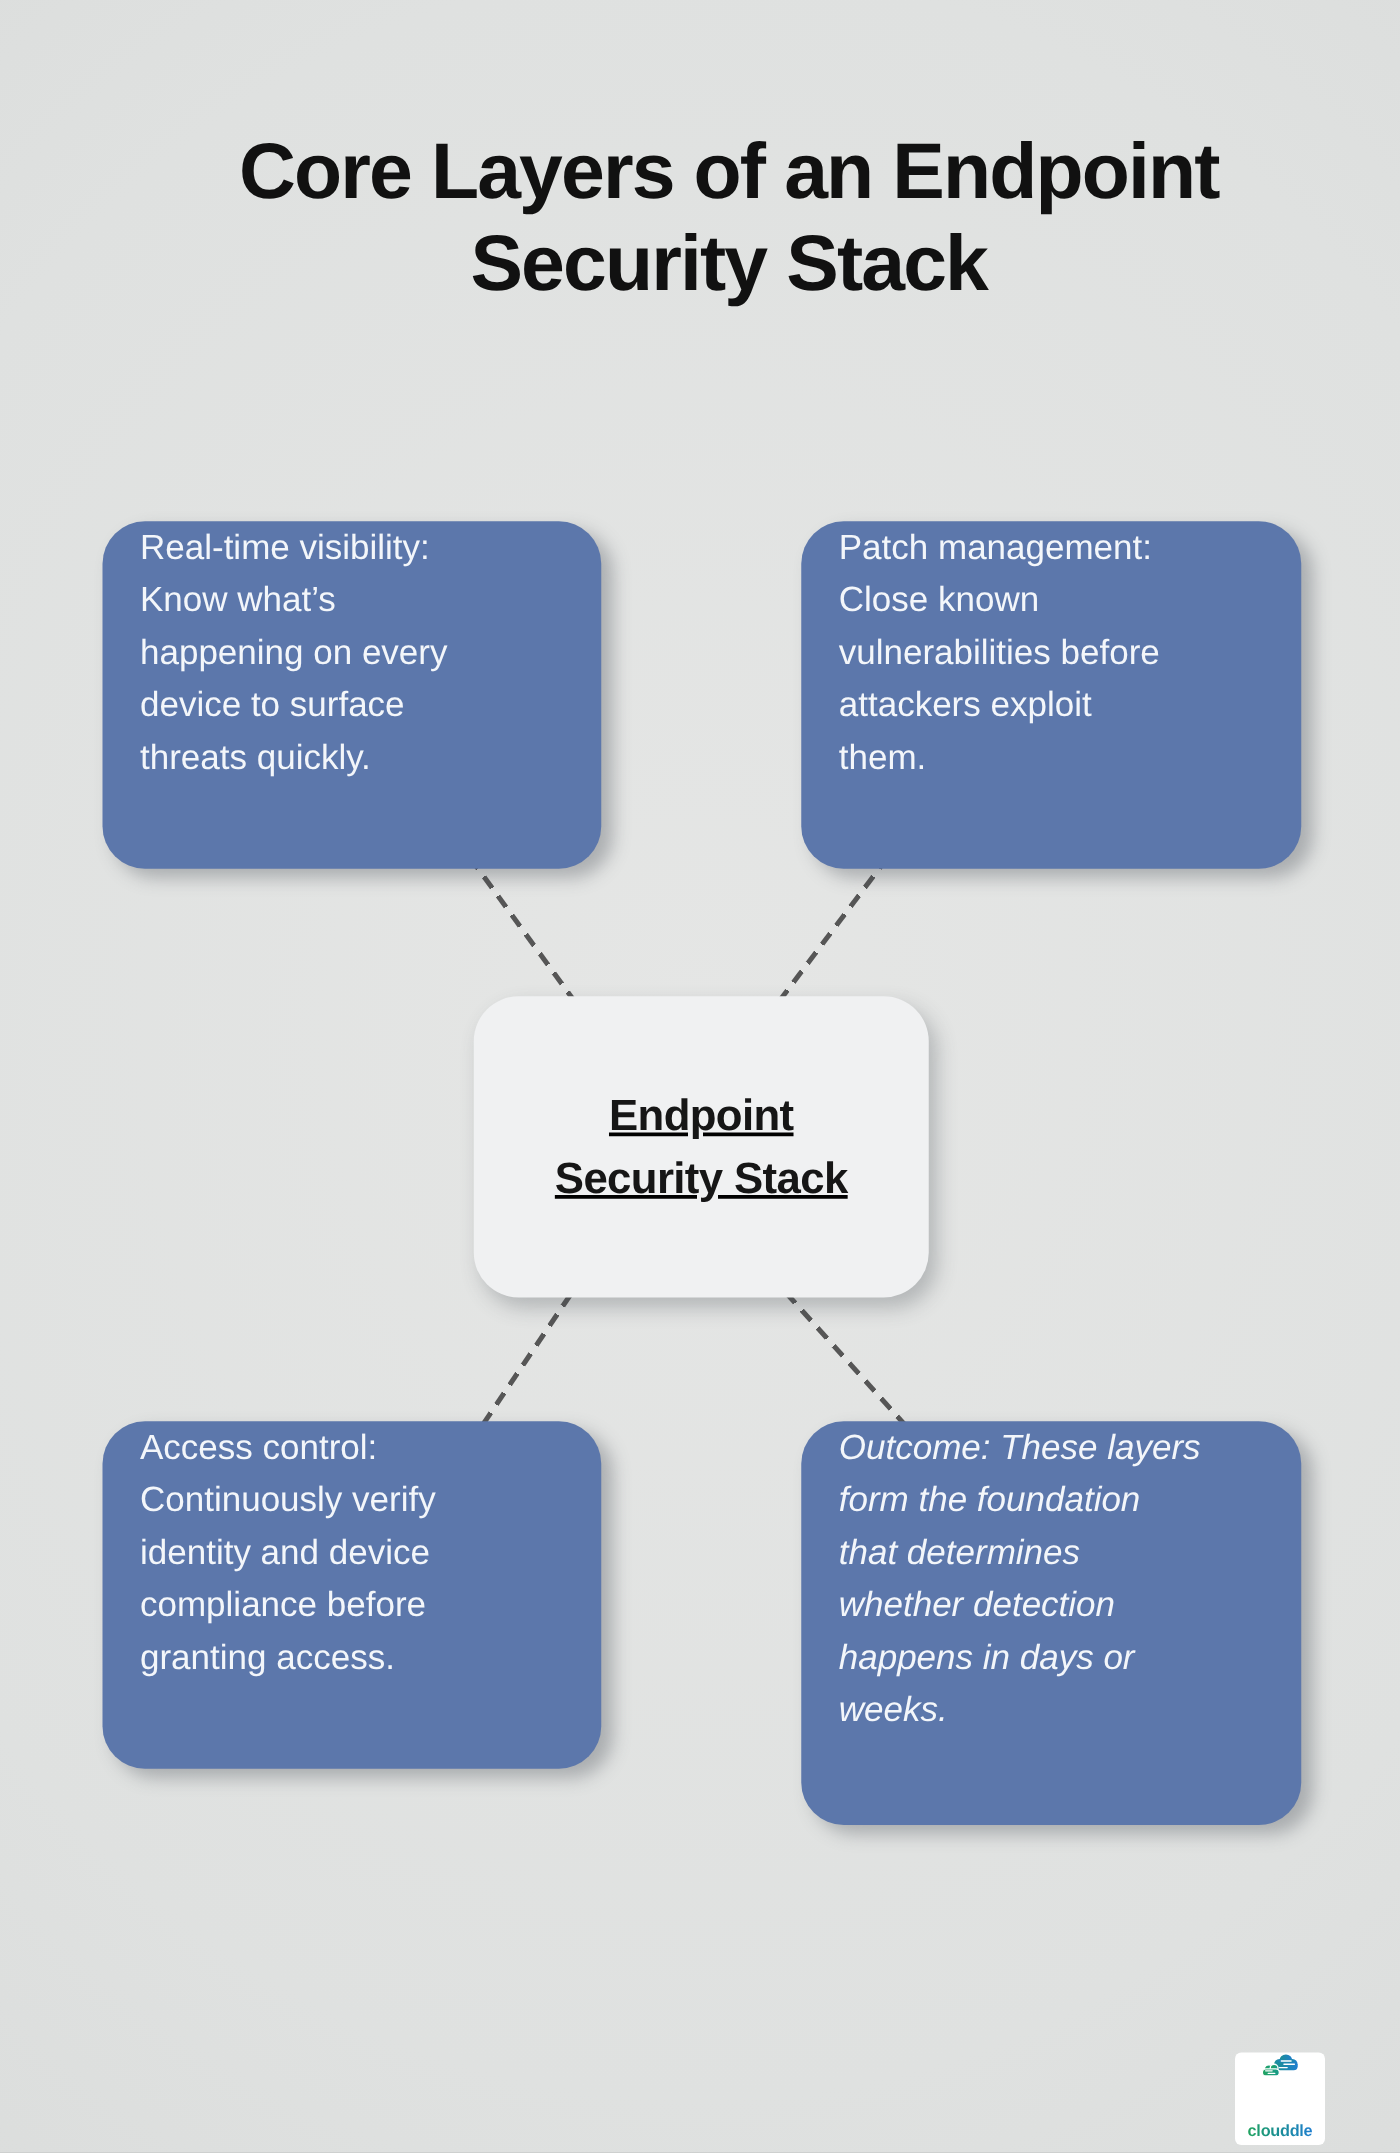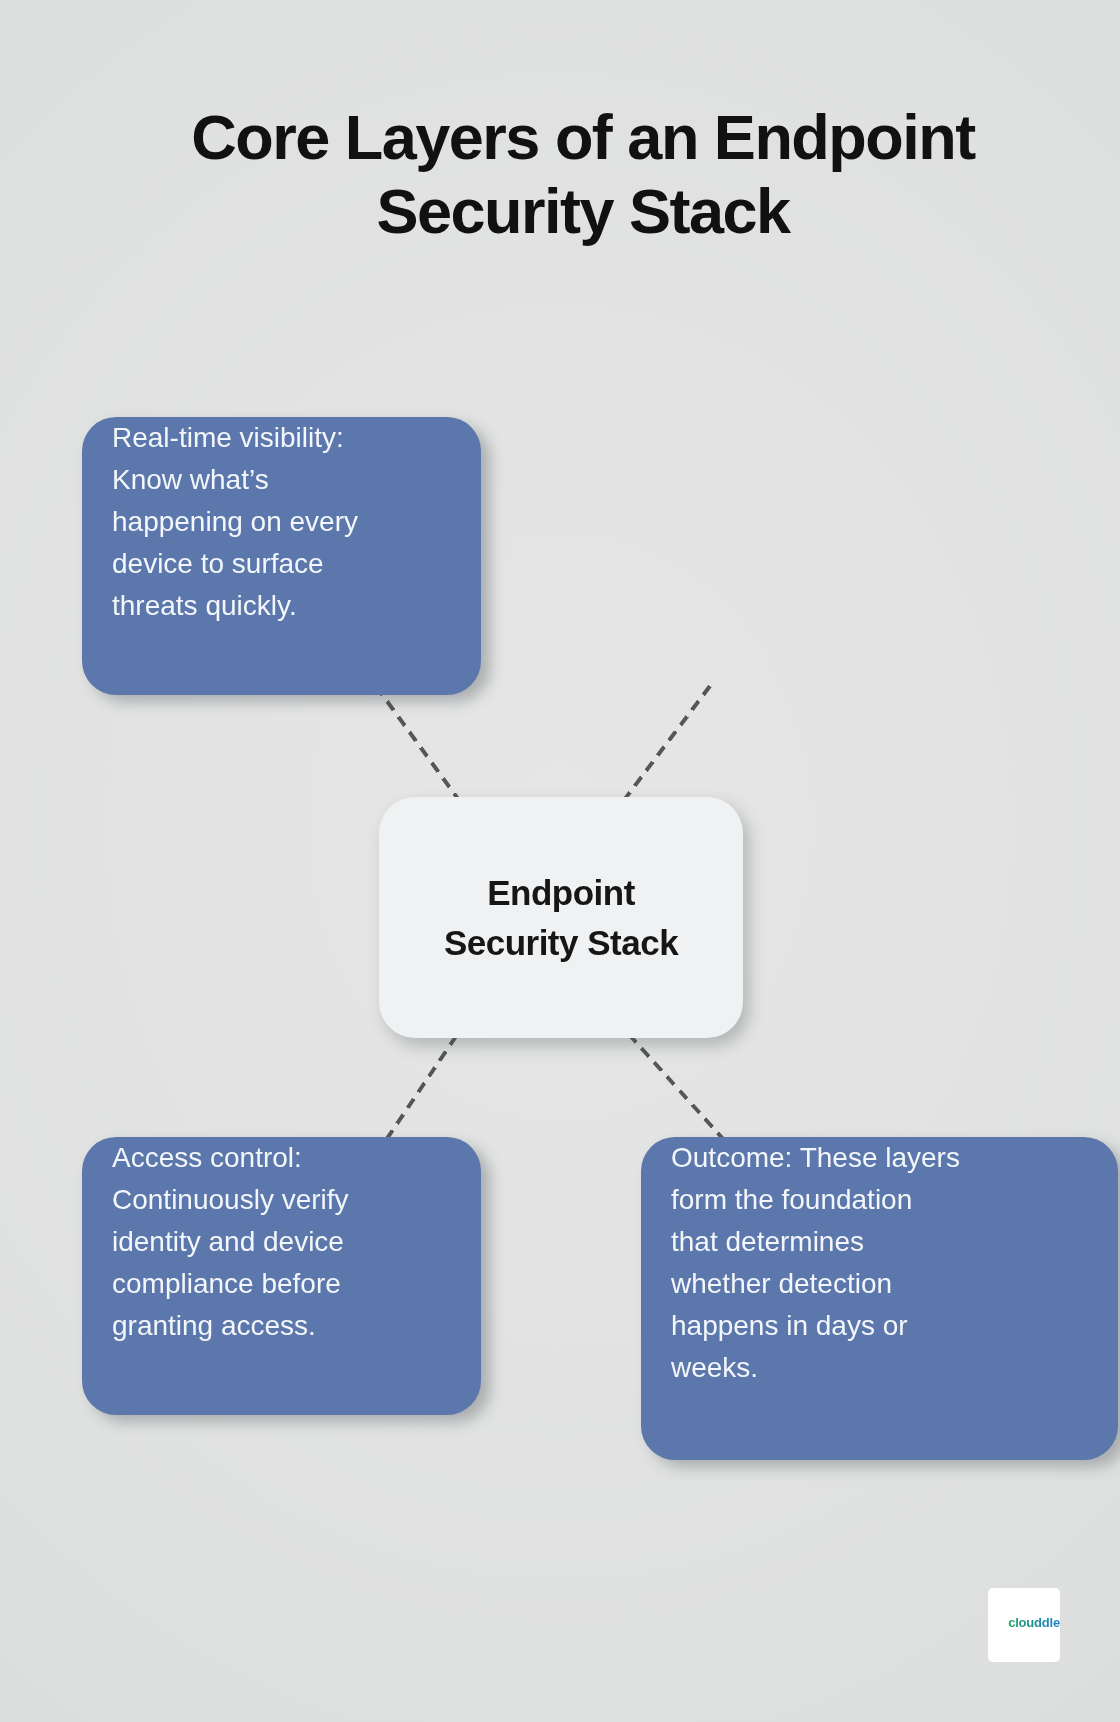--- a/index.html
+++ b/index.html
@@ -27,45 +27,46 @@
   }
   .info-box .box-text{
     padding:0 26px 0 30px;
     color:#f3f6fa;
     font-size:28px;line-height:42px;
     white-space:pre-line;
   }
   .box-tl{left:82px;top:417px;width:399px;height:278px;}
   .box-tr{left:641px;top:417px;width:400px;height:278px;}
   .box-bl{left:82px;top:1137px;width:399px;height:278px;}
-  .box-br{left:641px;top:1137px;width:477px;height:323px;}
+  .box-br{left:641px;top:1137px;width:400px;height:323px;font-style:italic;}
   .center-node{
     position:absolute;left:379px;top:797px;width:364px;height:241px;
     background:#f0f1f2;border-radius:36px;
     box-shadow:6px 8px 16px rgba(70,75,82,0.30);
     display:flex;align-items:center;justify-content:center;text-align:center;
     z-index:2;
+    text-decoration:underline;
   }
   .center-node .node-label{
     font-size:35px;font-weight:bold;line-height:50px;color:#161616;
     white-space:pre-line;letter-spacing:-0.5px;
   }
   .connector{
     position:absolute;height:4px;z-index:1;
     background:repeating-linear-gradient(90deg,#565656 0 11px,transparent 11px 19px);
     transform-origin:0 50%;
   }
   .conn-1{left:376px;top:684px;width:160px;transform:rotate(54deg);}
   .conn-2{left:710px;top:684px;width:161px;transform:rotate(127deg);}
   .conn-3{left:467px;top:1018px;width:166px;transform:rotate(124deg);}
   .conn-4{left:616px;top:1018px;width:184px;transform:rotate(48deg);}
   .logo-card{
-    position:absolute;left:988px;top:1588px;width:72px;height:74px;
+    position:absolute;left:988px;top:1642px;width:72px;height:74px;
     background:#ffffff;border-radius:5px;
-    display:flex;flex-direction:row;align-items:center;justify-content:flex-end;
+    display:flex;flex-direction:column;align-items:center;justify-content:flex-end;
     padding-bottom:5px;box-sizing:border-box;
     z-index:3;
     gap:32px;
   }
   .logo-card svg{display:block;margin-bottom:1px;}
   .logo-word{
     font-size:13px;font-weight:bold;letter-spacing:-0.2px;
     background:linear-gradient(90deg,#21a45f 0%,#1b8f92 45%,#1f7fd0 100%);
     -webkit-background-clip:text;background-clip:text;
     -webkit-text-fill-color:transparent;color:#1b8f92;
@@ -86,20 +87,27 @@
   <div class="connector conn-4"></div>
 
   <div class="info-box box-tl">
     <div class="box-text">Real-time visibility:
 Know what’s
 happening on every
 device to surface
 threats quickly.</div>
   </div>
 
+  <div class="info-box box-tr">
+    <div class="box-text">Patch management:
+Close known
+vulnerabilities before
+attackers exploit
+them.</div>
+  </div>
 
   <div class="info-box box-bl">
     <div class="box-text">Access control:
 Continuously verify
 identity and device
 compliance before
 granting access.</div>
   </div>
 
   <div class="info-box box-br">

